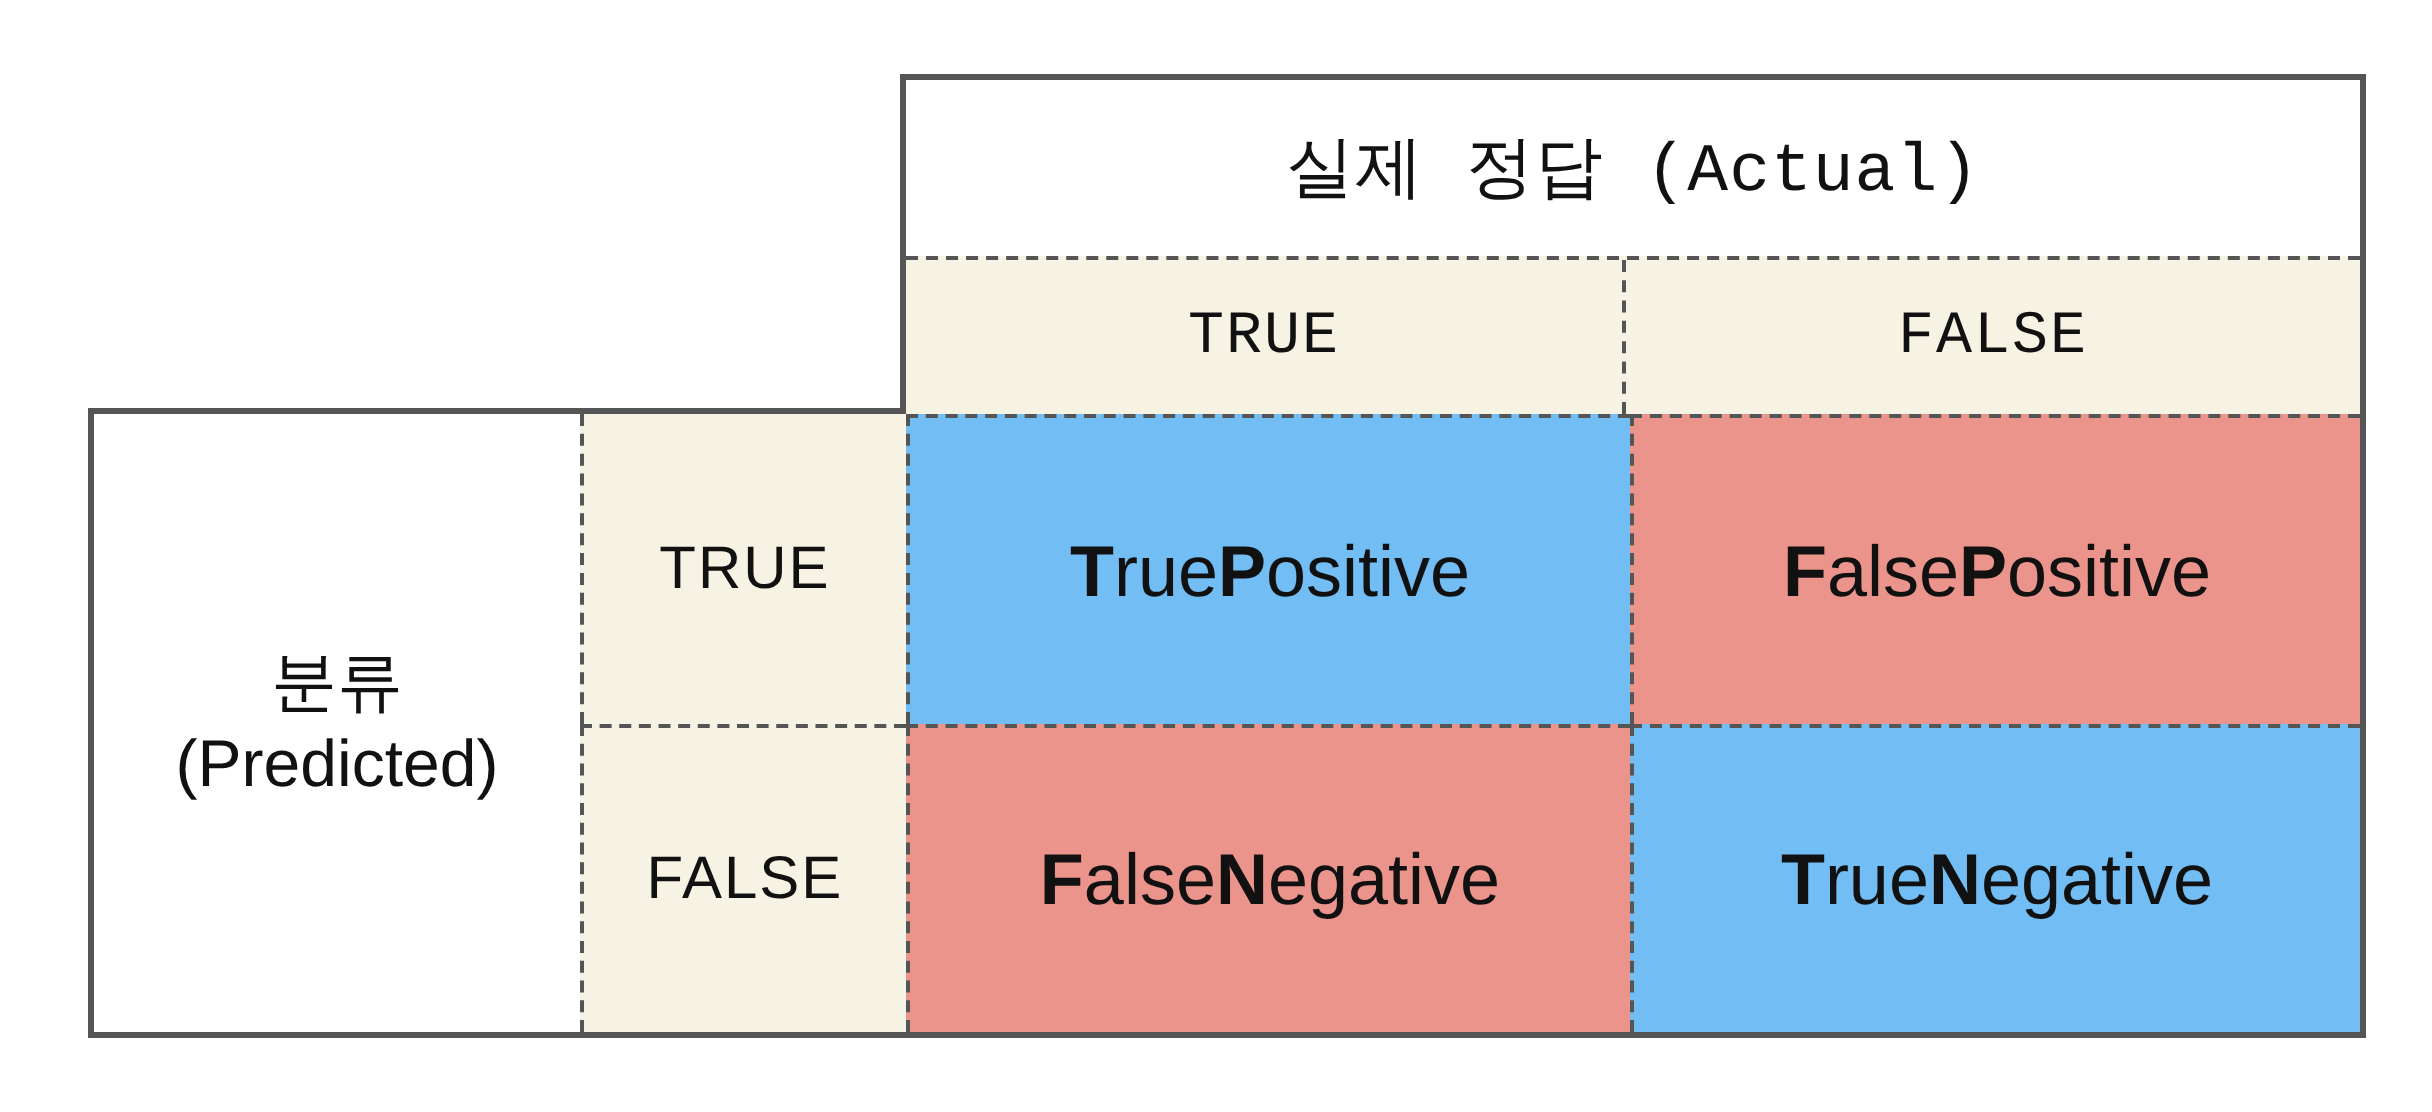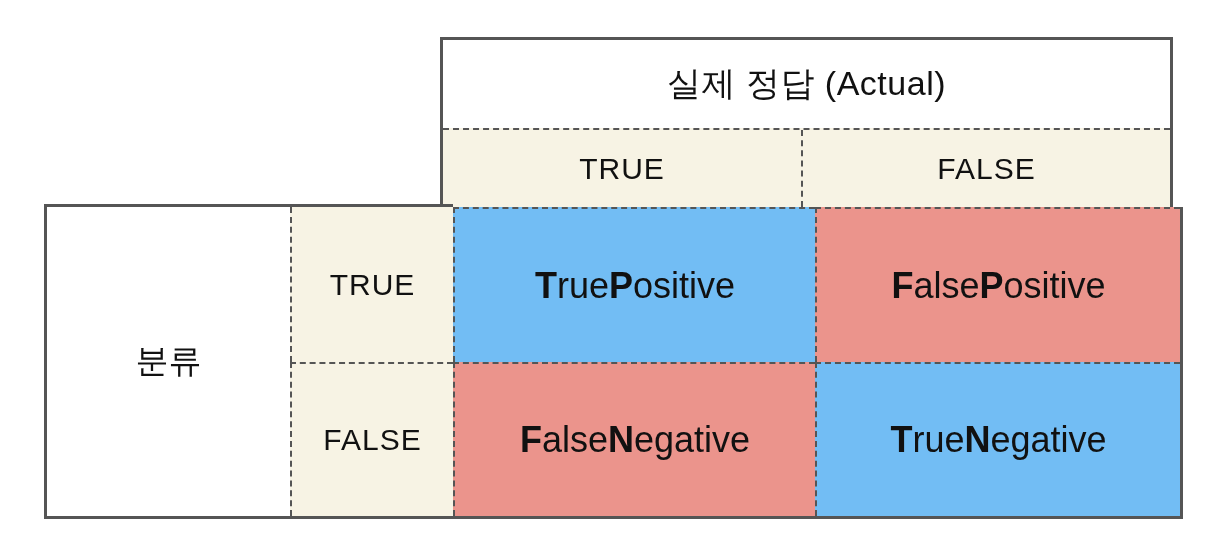--- a/index.html
+++ b/index.html
@@ -12,28 +12,29 @@
   .canvas {
     position: relative;
     width: 1216px;
     height: 556px;
     background: #ffffff;
     overflow: hidden;
   }
   
   .top-box {
     position: absolute;
-    left: 440px;
+    left: 450px;
     top: 37px;
     width: 733px;
     height: 170px;
     border: 3px solid #555555;
     border-bottom: none;
     box-sizing: border-box;
     background: #ffffff;
+    font-family: Liberation Mono, monospace;
   }
   .actual-header {
     height: 88px;
     display: flex;
     align-items: center;
     justify-content: center;
     font-size: 34px;
     letter-spacing: 0.5px;
     background: #ffffff;
   }
@@ -121,20 +122,21 @@
       <div class="actual-sub-cell actual-sub-false">FALSE</div>
     </div>
   </div>
 
   <div class="main-top-border-seg"></div>
 
   <div class="main-box">
 
     <div class="cell predicted-header">
       <span>분류</span>
+      <span>(Predicted)</span>
     </div>
 
     <div class="cell row-header rh-true" style="grid-column:2;grid-row:1;">TRUE</div>
 
     <div class="cell data-cell cell-blue" style="grid-area: 1 / 3; background-color: rgb(114, 189, 244);"><b>T</b>rue <b>P</b>ositive</div>
 
     <div class="cell data-cell cell-salmon" style="grid-area: 1 / 4; background-color: rgb(235, 148, 140);"><b>F</b>alse <b>P</b>ositive</div>
 
     <div class="cell row-header rh-false" style="grid-column:2;grid-row:2;">FALSE</div>
 

